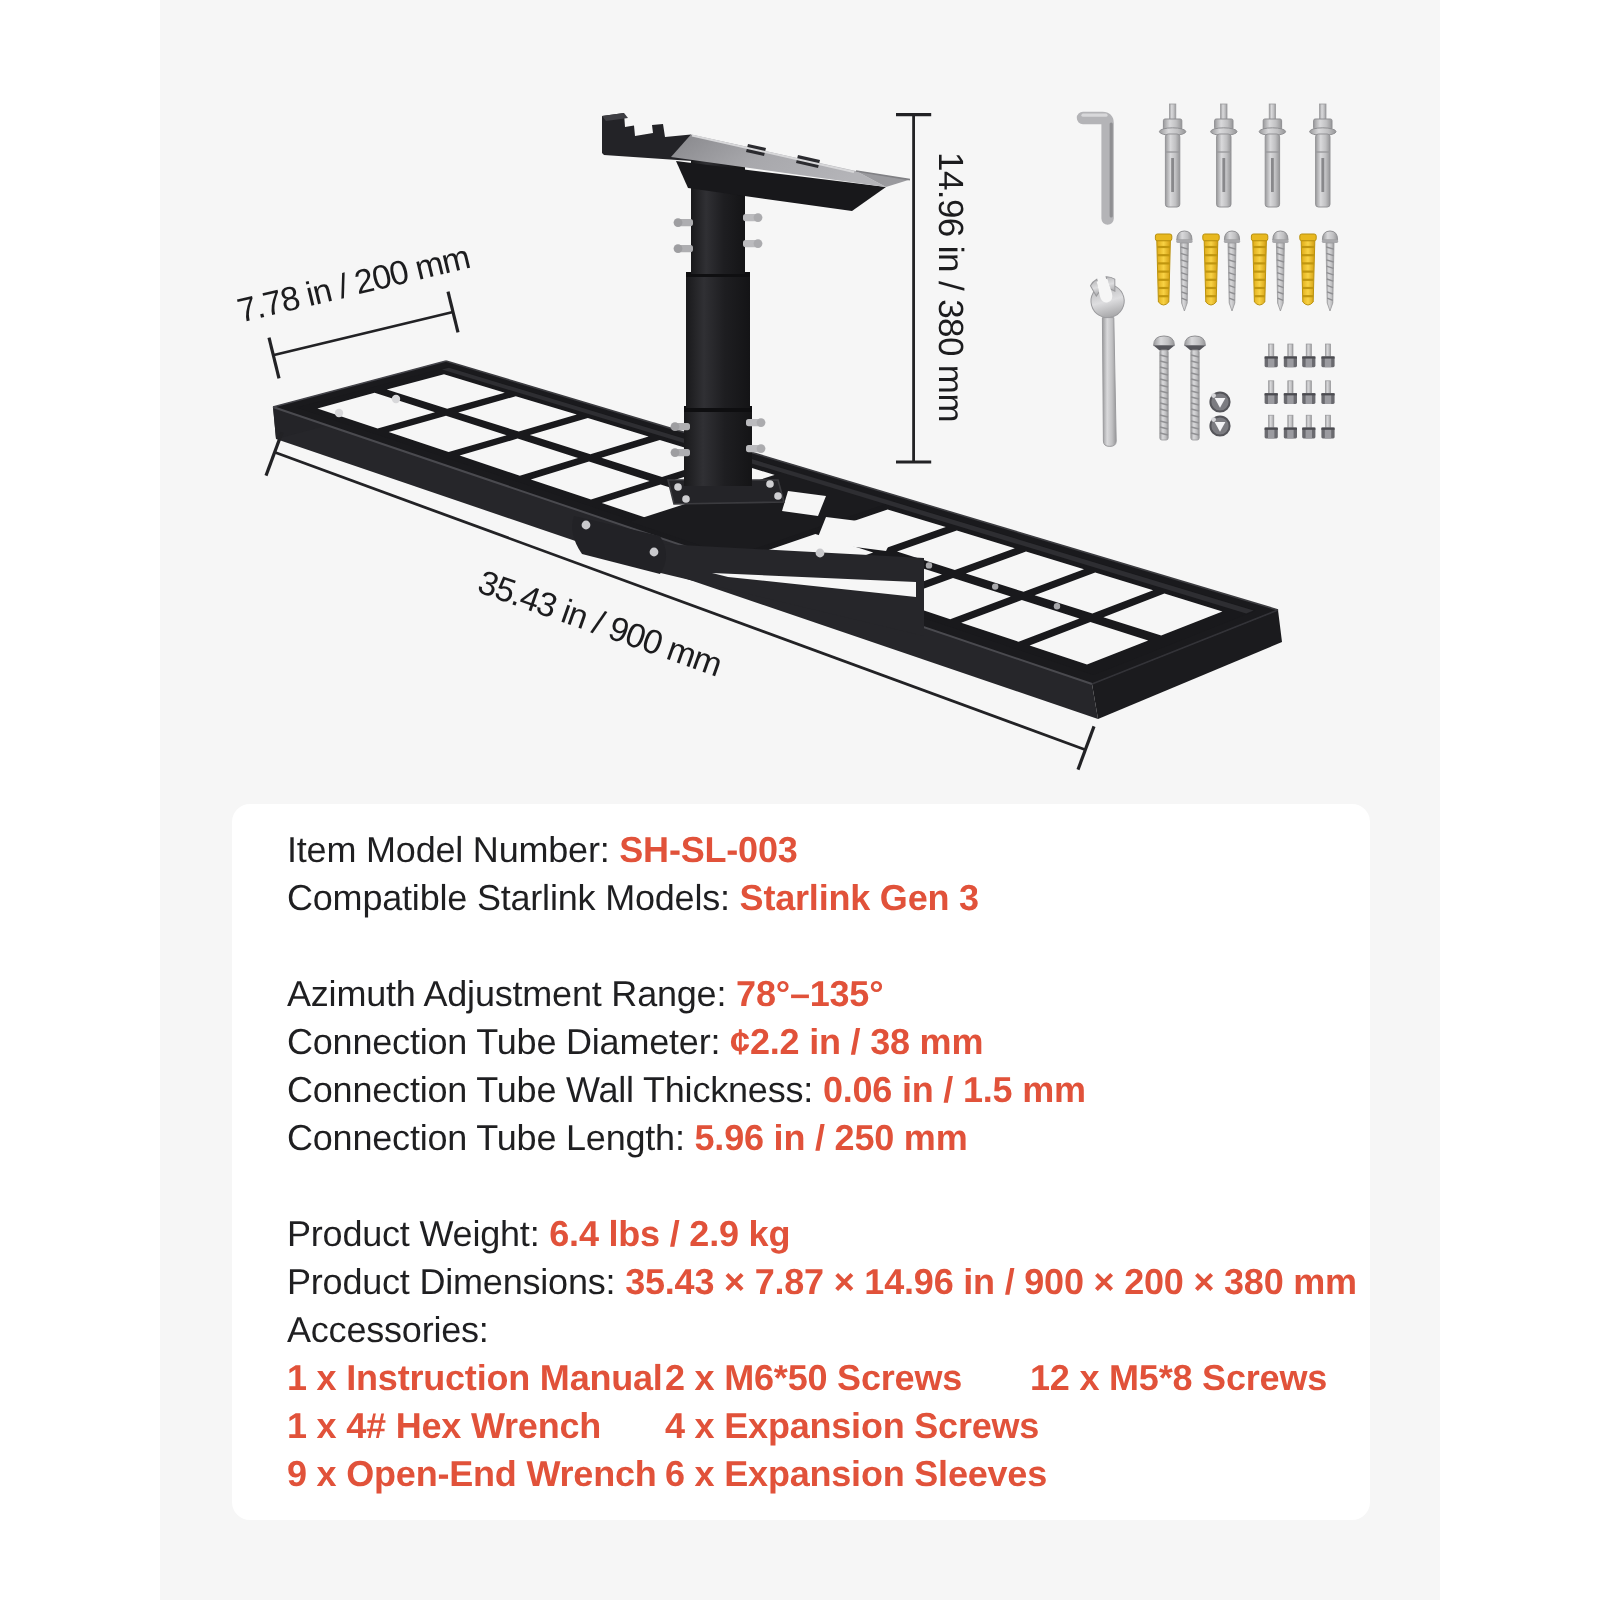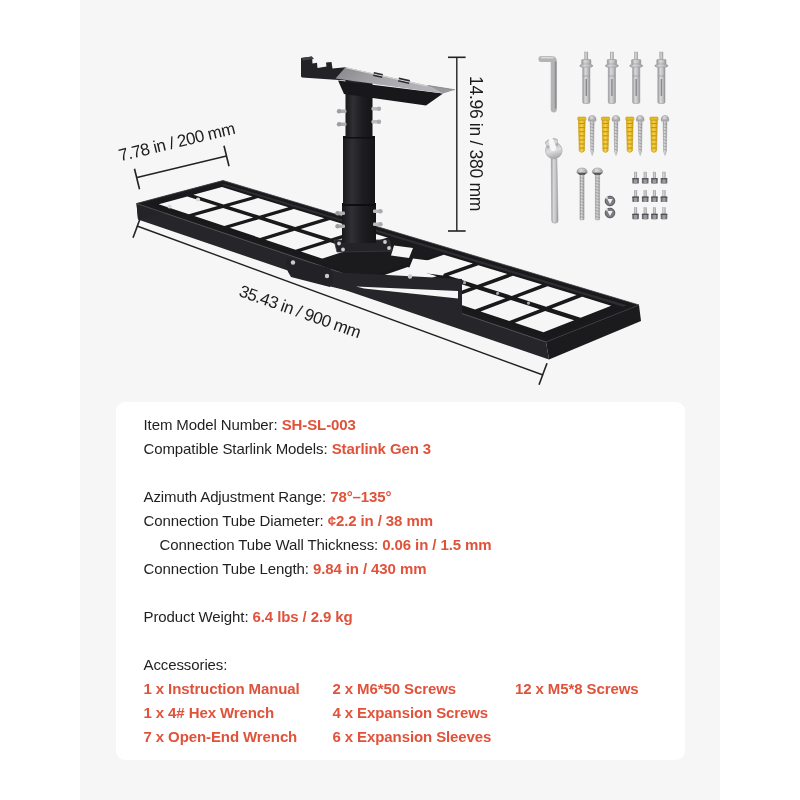--- a/index.html
+++ b/index.html
@@ -1,18 +1,18 @@
 <!DOCTYPE html>
 <html><head><meta charset="utf-8">
 <style>
 html,body{margin:0;padding:0;width:800px;height:800px;background:#ffffff;overflow:hidden}
 body{font-family:"Liberation Sans",sans-serif;position:relative}
 .panel{position:absolute;left:80px;top:0;width:640px;height:800px;background:#f6f6f6}
 .card{position:absolute;left:115.5px;top:402px;width:569.5px;height:358px;background:#ffffff;border-radius:9px}
-.r{position:absolute;font-size:15px;letter-spacing:-0.1px;color:#1f1f21;white-space:nowrap;line-height:22px}
+.r{position:absolute;font-size:18px;letter-spacing:-0.1px;color:#1f1f21;white-space:nowrap;line-height:22px}
 .r b{color:#e1523a;font-weight:bold}
 .a1{position:absolute;left:28px}
 .a2{position:absolute;left:217px}
 .a3{position:absolute;left:399.5px}
 </style></head>
 <body>
 <div class="panel"></div>
 <svg width="800" height="800" viewBox="0 0 800 800" style="position:absolute;left:0;top:0">
 <defs>
 <linearGradient id="sil" x1="0" y1="0" x2="1" y2="0">
@@ -323,30 +323,31 @@
 <rect x="662.7" y="207.6" width="2.6" height="6.6" fill="url(#sil)" stroke="#98989b" stroke-width="0.35"></rect>
     <rect x="660.7" y="213.79999999999998" width="6.6" height="5.4" rx="0.7" fill="#6a6a6f"></rect>
     <rect x="662.4" y="213.79999999999998" width="3.2" height="5.4" fill="#9b9ba0"></rect>
     <rect x="660.7" y="213.79999999999998" width="6.6" height="1.1" fill="#4b4b50"></rect>
 </svg>
 <div class="card">
 <div class="r" style="top:11.5px;left:28px">Item Model Number: <b>SH-SL-003</b></div>
 <div class="r" style="top:35.5px;left:28px">Compatible Starlink Models: <b>Starlink Gen 3</b></div>
 <div class="r" style="top:83.7px;left:28px">Azimuth Adjustment Range: <b>78°–135°</b></div>
 <div class="r" style="top:107.7px;left:28px">Connection Tube Diameter: <b>¢2.2 in / 38 mm</b></div>
-<div class="r" style="top:131.8px;left:44px">Connection Tube Wall Thickness: <b>0.06 in / 1.5 mm</b></div>
-<div class="r" style="top:155.8px;left:28px">Connection Tube Length: <b>9.84 in / 430 mm</b></div>
+<div class="r" style="top:131.8px;left:28px">Connection Tube Wall Thickness: <b>0.06 in / 1.5 mm</b></div>
+<div class="r" style="top:155.8px;left:28px">Connection Tube Length: <b>5.96 in / 250 mm</b></div>
 <div class="r" style="top:203.9px;left:28px">Product Weight: <b>6.4 lbs / 2.9 kg</b></div>
+<div class="r" style="top:228.0px;left:28px">Product Dimensions: <b>35.43 × 7.87 × 14.96 in / 900 × 200 × 380 mm</b></div>
 <div class="r" style="top:252.0px;left:28px">Accessories:</div>
 <div class="r" style="top:276.1px;left:0px">
       <span class="a1"><b>1 x Instruction Manual</b></span>
       <span class="a2"><b>2 x M6*50 Screws</b></span>
       <span class="a3"><b>12 x M5*8 Screws</b></span>
     </div>
 <div class="r" style="top:300.1px;left:0px">
       <span class="a1"><b>1 x 4# Hex Wrench</b></span>
       <span class="a2"><b>4 x Expansion Screws</b></span>
     </div>
 <div class="r" style="top:324.2px;left:0px">
-      <span class="a1"><b>7 x Open-End Wrench</b></span>
+      <span class="a1"><b>9 x Open-End Wrench</b></span>
       <span class="a2"><b>6 x Expansion Sleeves</b></span>
     </div>
 </div>
 
 </body></html>

